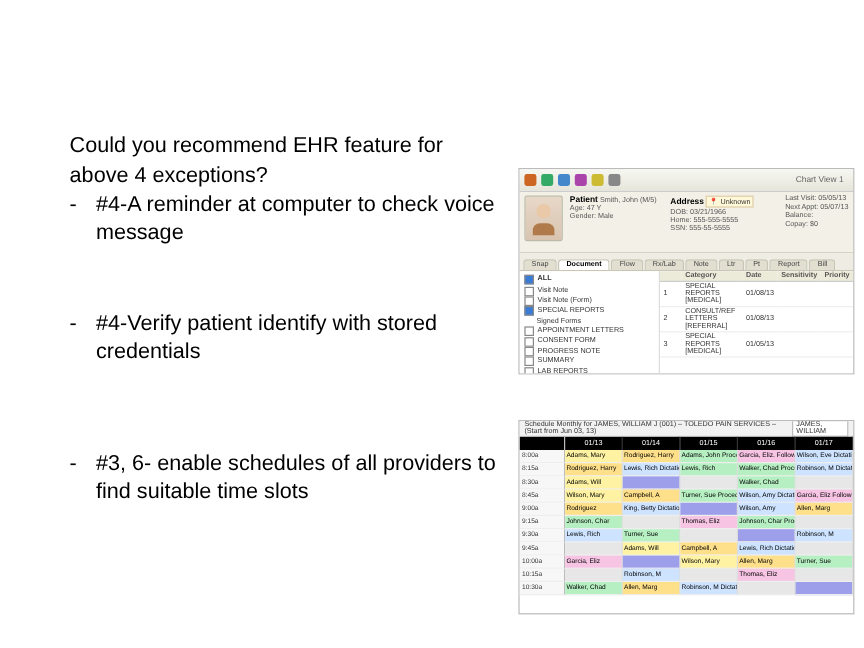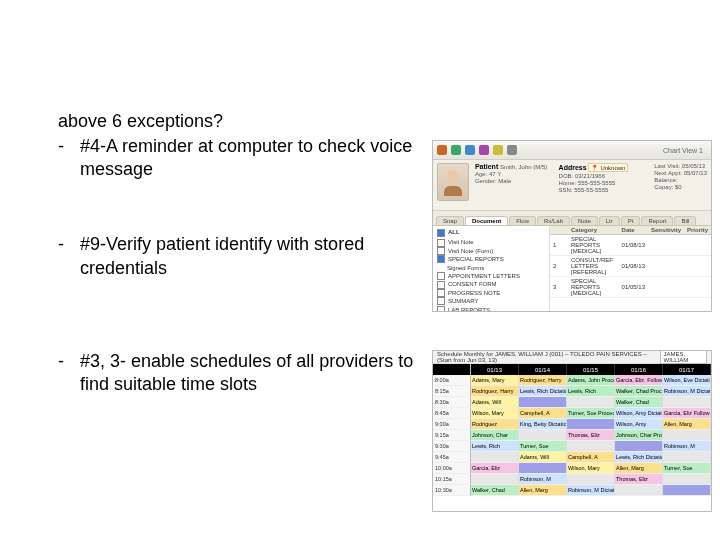--- a/index.html
+++ b/index.html
@@ -199,35 +199,36 @@
     border-right:1px solid #bbb; color:#333; padding-left:2px; background:#f7f7f7;
   }
 </style>
 </head>
 <body>
 
 <div class="slide">
 
 
   <div class="body-text">
-    <div class="intro">above 6 exceptions?</div>
+    <div class="intro">Could you recommend EHR feature for</div>
+    <div class="intro">above 4 exceptions?</div>
 
     <div class="bullet first">
       <div class="dash">-</div>
       <div class="txt">#4-A reminder at computer to check voice message</div>
     </div>
 
     <div class="bullet">
       <div class="dash">-</div>
-      <div class="txt">#9-Verify patient identify with stored credentials</div>
+      <div class="txt">#4-Verify patient identify with stored credentials</div>
     </div>
 
     <div class="bullet" style="margin-top:70px;">
       <div class="dash">-</div>
-      <div class="txt">#3, 3- enable schedules of all providers to find suitable time slots</div>
+      <div class="txt">#3, 6- enable schedules of all providers to find suitable time slots</div>
     </div>
   </div>
 
   <div class="ehr">
     <div class="toolbar">
       <span class="ico"></span>
       <span class="ico"></span>
       <span class="ico"></span>
       <span class="ico"></span>
       <span class="ico"></span>

